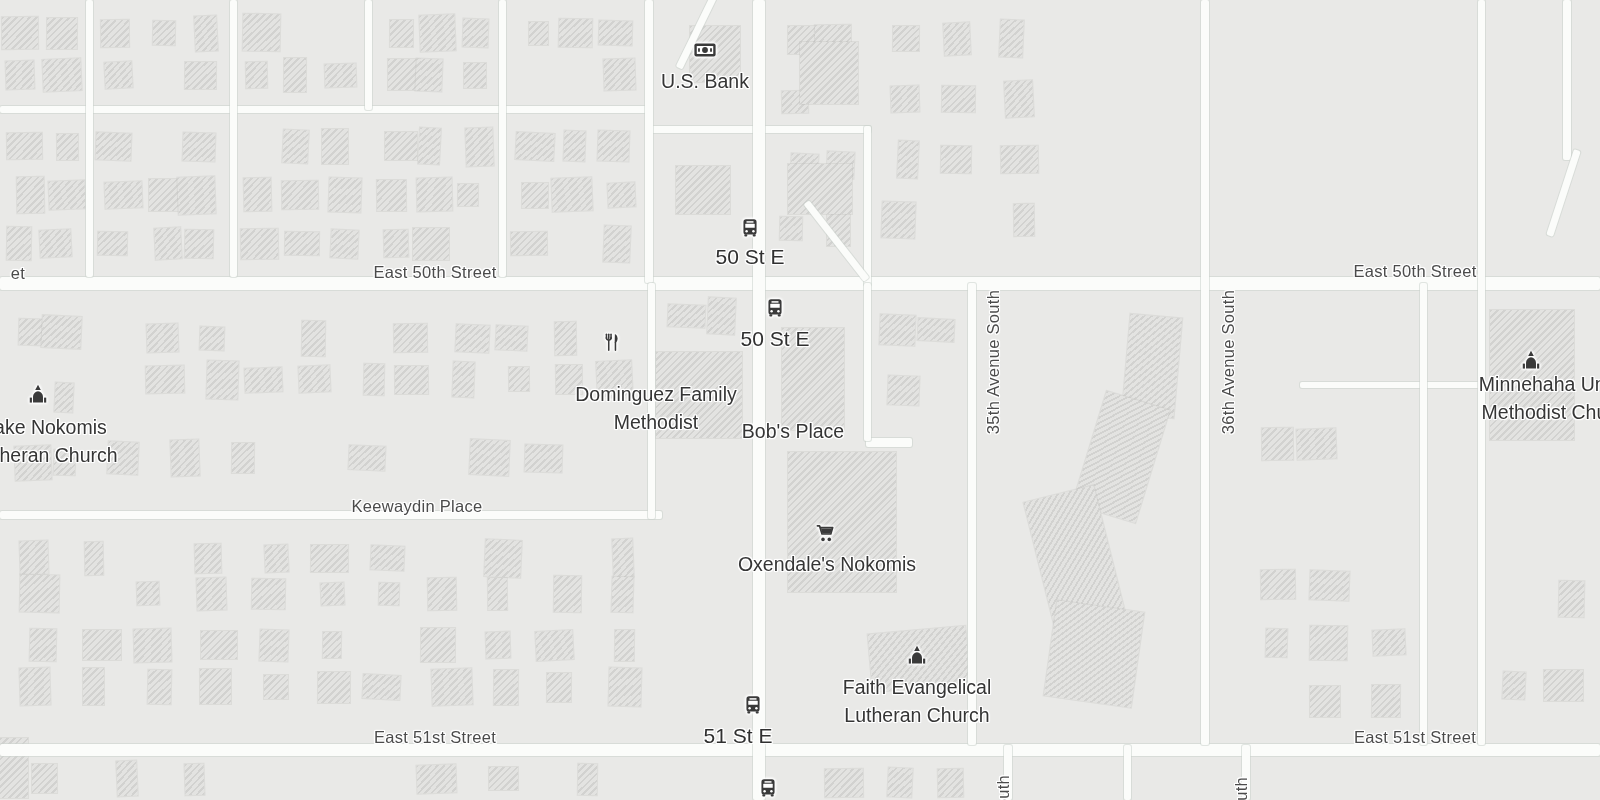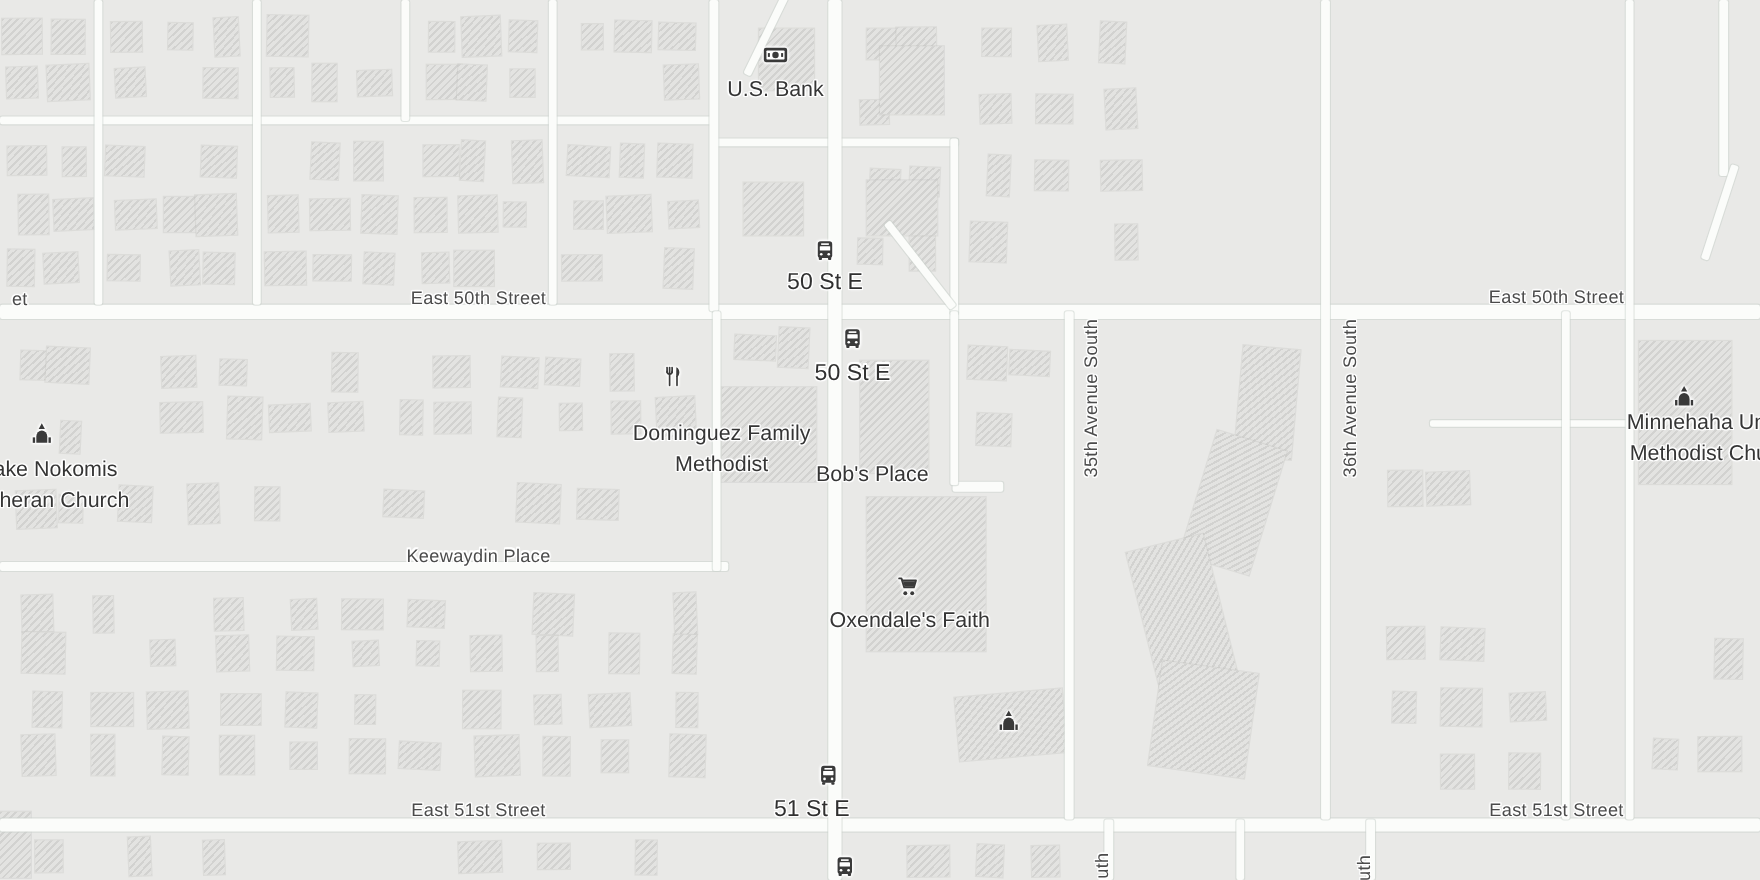--- a/index.html
+++ b/index.html
@@ -233,21 +233,21 @@
     <div class="road" style="left: 1124px; top: 745px; width: 7px; height: 55px;"></div>
     <div class="road" style="left: 1420px; top: 283px; width: 7px; height: 462px;"></div>
     <div class="road" style="left: 1478px; top: 0px; width: 7px; height: 745px;"></div>
     <div class="road" style="left: 1563px; top: 0px; width: 8px; height: 160px;"></div>
     <div class="road" style="left: 693px; top: -8px; width: 7px; height: 80px; transform: rotate(26deg);"></div>
     <div class="road" style="left: 833px; top: 192px; width: 7px; height: 98px; transform: rotate(-38deg);"></div>
     <div class="road" style="left: 1560px; top: 148px; width: 7px; height: 90px; transform: rotate(18deg);"></div>
     <div class="street-label halo" style="left: 18px; top: 273px;">et</div>
     <div class="street-label halo" style="left: 435px; top: 272px;">East 50th Street</div>
     <div class="street-label halo" style="left: 1415px; top: 271px;">East 50th Street</div>
-    <div class="street-label halo" style="left: 435px; top: 506px;">Keewaydin Place</div>
+    <div class="street-label halo" style="left: 417px; top: 506px;">Keewaydin Place</div>
     <div class="street-label halo" style="left: 435px; top: 737px;">East 51st Street</div>
     <div class="street-label halo" style="left: 1415px; top: 737px;">East 51st Street</div>
     <div class="street-label vert halo" style="left: 993px; top: 362px;">35th Avenue South</div>
     <div class="street-label vert halo" style="left: 1228px; top: 362px;">36th Avenue South</div>
     <div class="street-label vfrag halo" style="left: 1003px; top: 775px;">35th Avenue South</div>
     <div class="street-label vfrag halo" style="left: 1241px; top: 777px;">36th Avenue South</div>
     <div class="poi-icon" style="left: 705px; top: 50px;"><svg width="26" height="22" viewBox="0 0 24 20">
         <g fill="#3a3a3a">
           <rect x="2.2" y="4" width="19.6" height="12" rx="1.8"></rect>
         </g>
@@ -291,30 +291,34 @@
     </div>
     <div class="poi-icon" style="left: 826px; top: 533px;"><svg width="24" height="24" viewBox="0 0 24 24">
         <g stroke="#3a3a3a" stroke-width="1.7" fill="none" stroke-linejoin="round" stroke-linecap="round">
           <path d="M3.4 4.8h2.1l2.5 8.2h8.8l1.9-6.4H6.8"></path>
         </g>
         <path d="M6.9 7.4h11.2l-1.6 5H8.4z" fill="#3a3a3a"></path>
         <circle cx="9" cy="18.4" r="1.8" fill="#3a3a3a"></circle>
         <circle cx="15.3" cy="18.4" r="1.8" fill="#3a3a3a"></circle>
       </svg></div>
     <div class="poi-label halo" style="left: 827px; top: 550px;">
-      <div>Oxendale's Faith</div>
+      <div>Oxendale's Nokomis</div>
     </div>
     <div class="poi-icon" style="left: 917px; top: 656px;"><svg width="26" height="26" viewBox="0 0 24 24">
         <g fill="#3a3a3a">
           <path d="M12 2.6 L14.6 7.4 H9.4 Z"></path>
           <path d="M7.4 19 V13.6 A4.6 5 0 0 1 16.6 13.6 V19 Z"></path>
           <rect x="4.4" y="14.4" width="2" height="4.6"></rect>
           <rect x="17.6" y="14.4" width="2" height="4.6"></rect>
         </g>
       </svg></div>
+    <div class="poi-label halo" style="left: 917px; top: 673px;">
+      <div>Faith Evangelical</div>
+      <div>Lutheran Church</div>
+    </div>
     <div class="poi-icon" style="left: 1531px; top: 361px;"><svg width="26" height="26" viewBox="0 0 24 24">
         <g fill="#3a3a3a">
           <path d="M12 2.6 L14.6 7.4 H9.4 Z"></path>
           <path d="M7.4 19 V13.6 A4.6 5 0 0 1 16.6 13.6 V19 Z"></path>
           <rect x="4.4" y="14.4" width="2" height="4.6"></rect>
           <rect x="17.6" y="14.4" width="2" height="4.6"></rect>
         </g>
       </svg></div>
     <div class="poi-label halo" style="left: 1558px; top: 370px;">
       <div>Minnehaha United</div>

